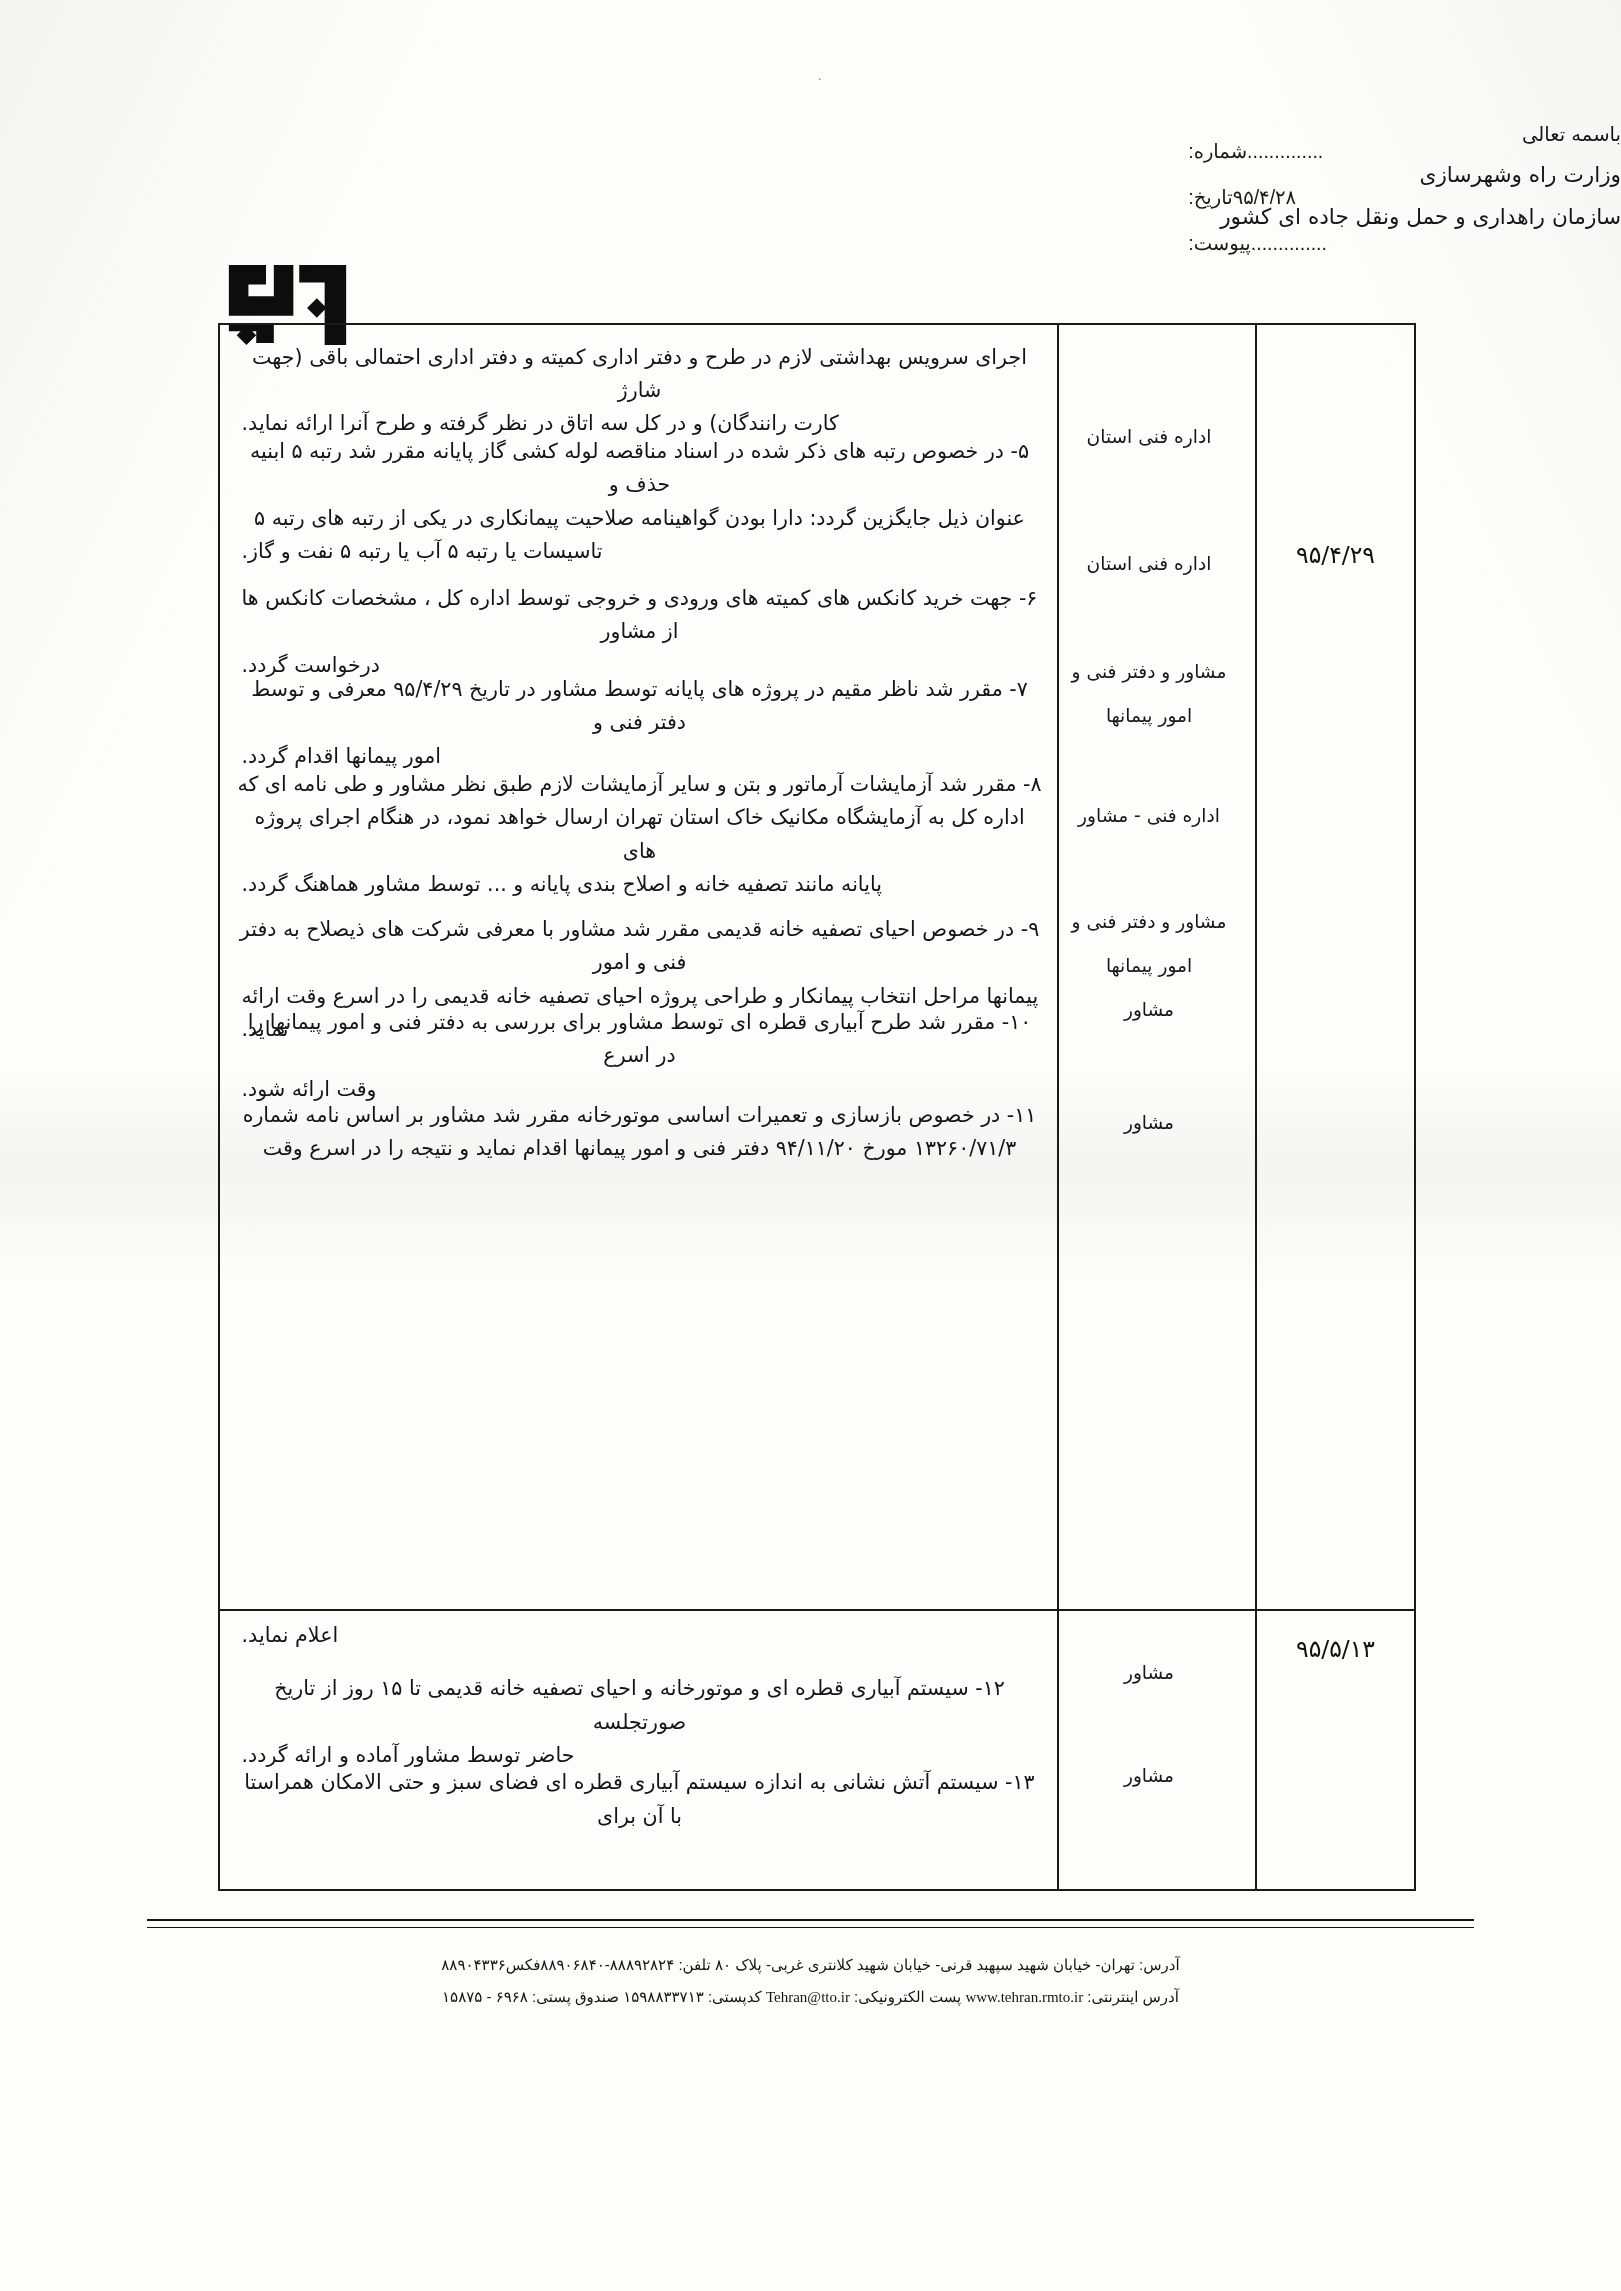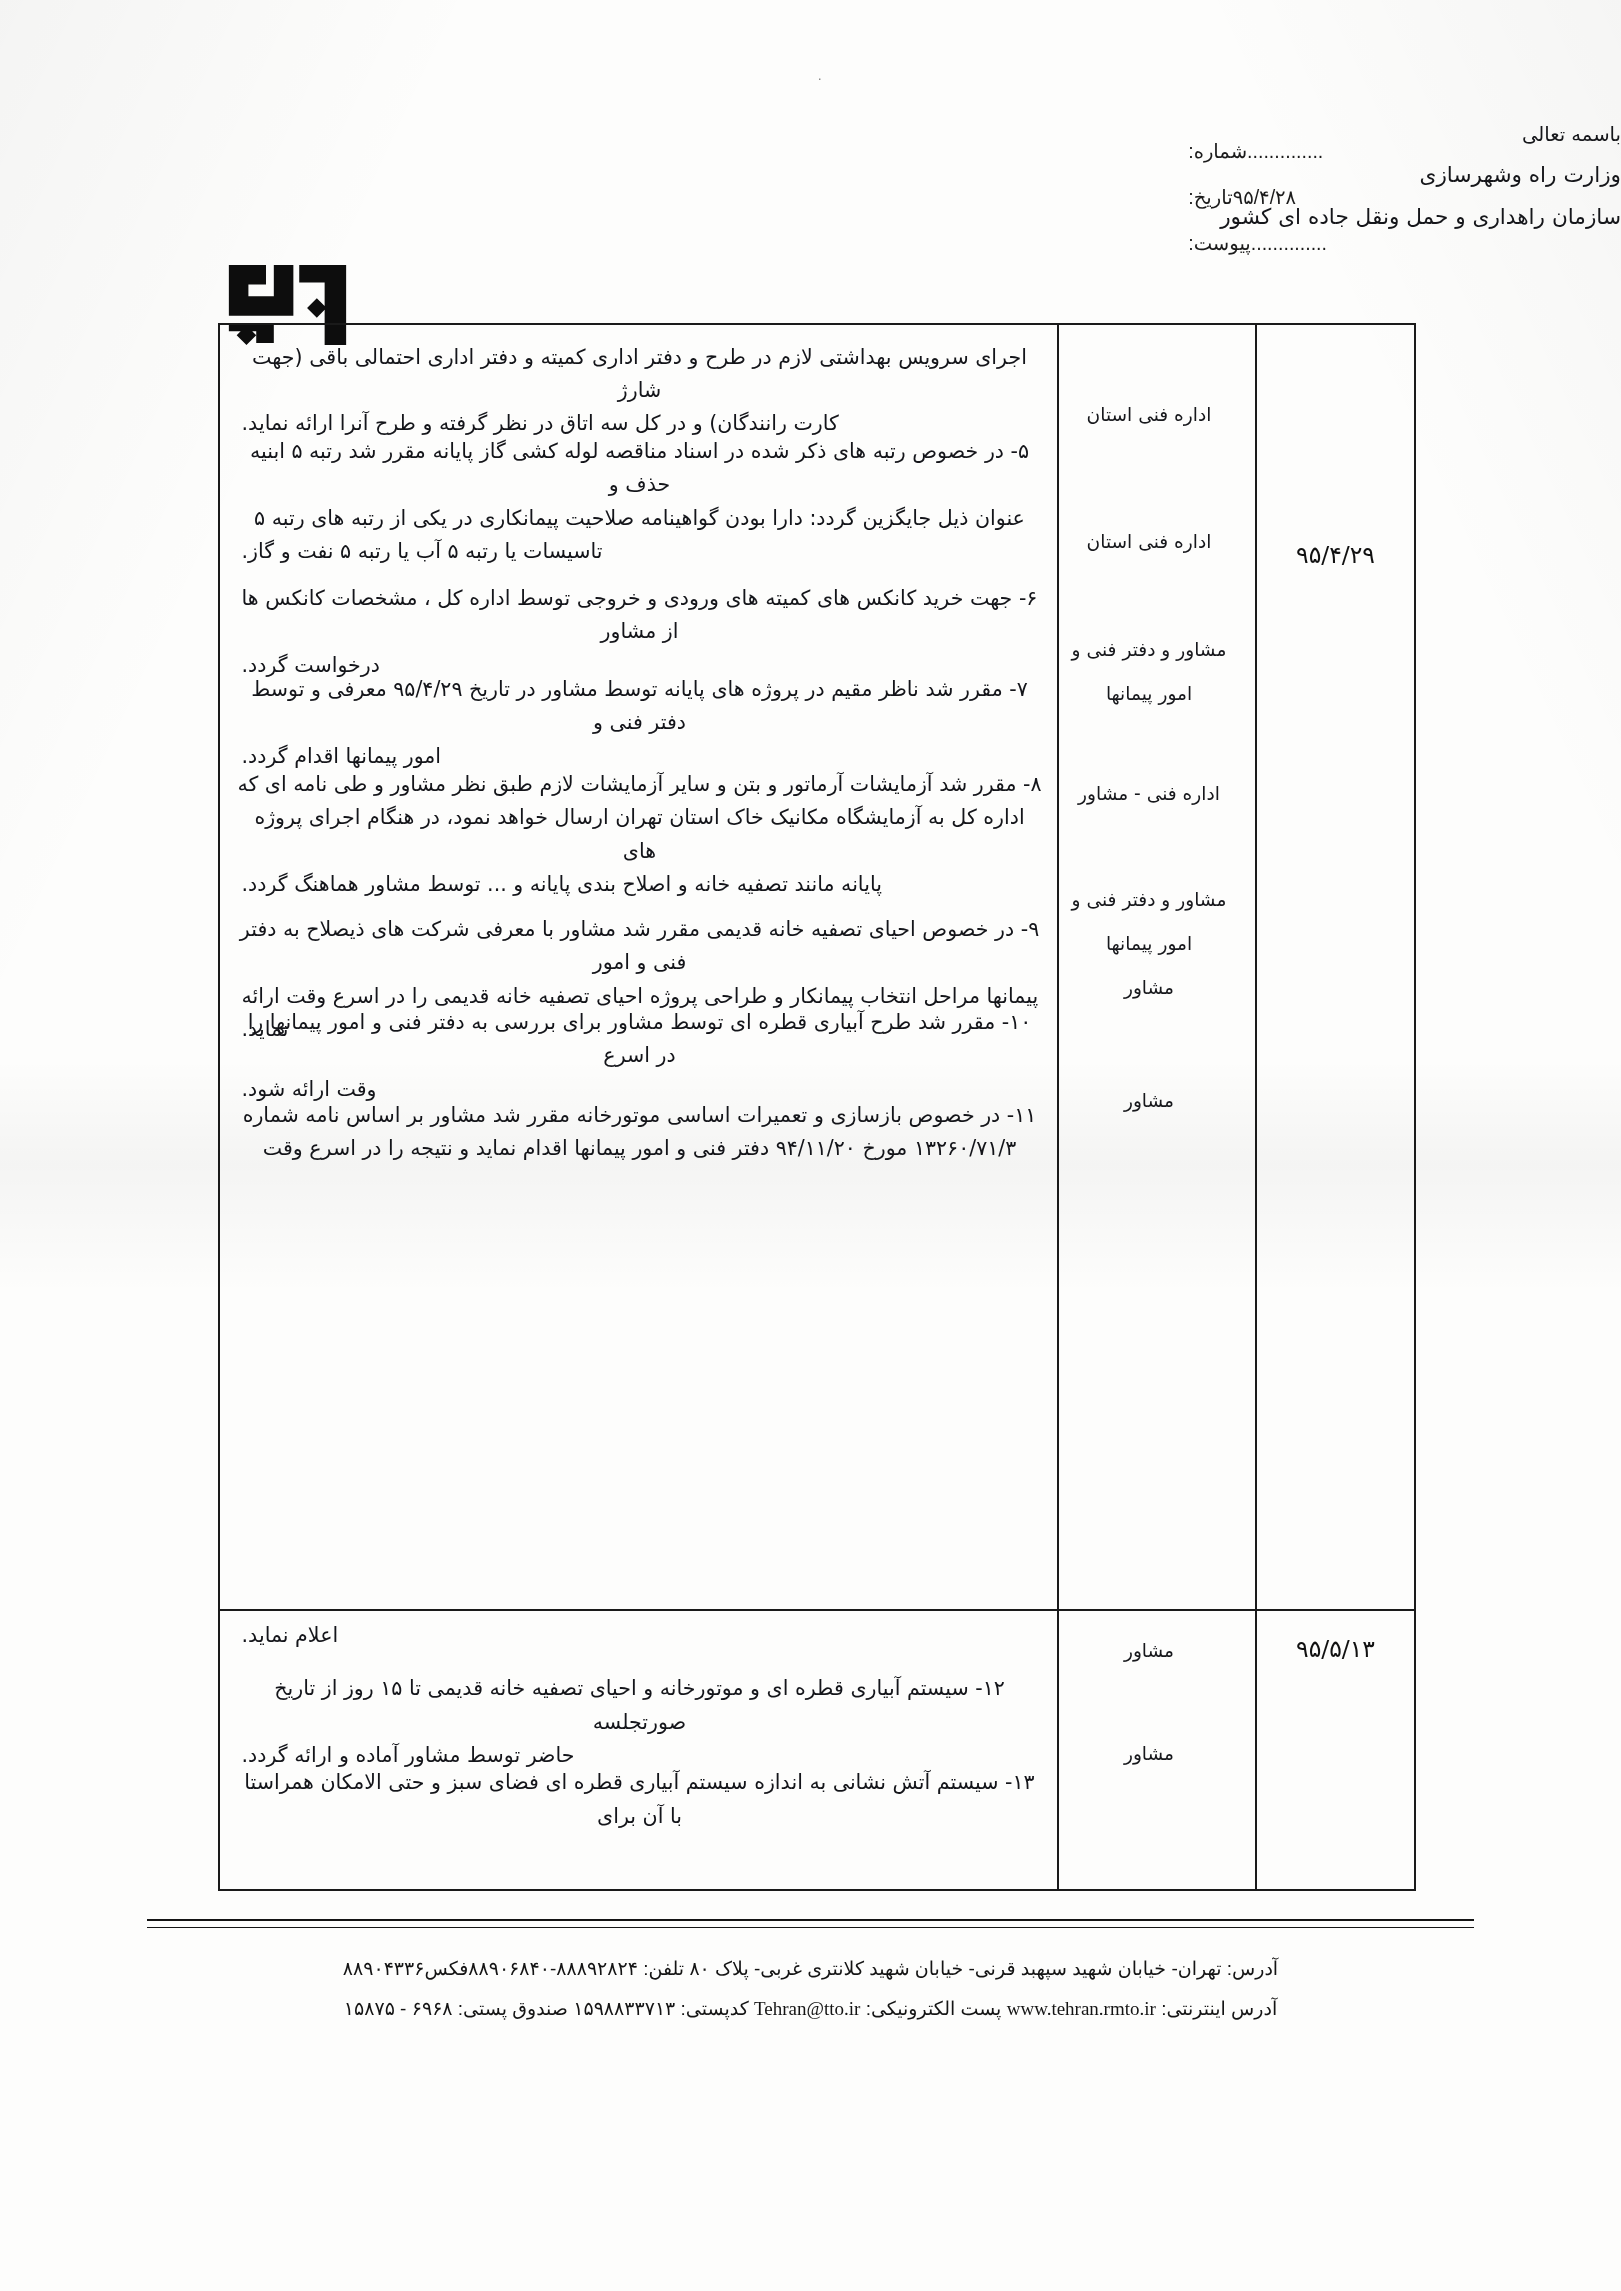--- a/index.html
+++ b/index.html
@@ -123,20 +123,21 @@
   }
   .owner-item {
     position: absolute;
     right: 16px;
     left: 0;
     text-align: center;
     font-size: 18.6px;
     line-height: 1.7;
     font-family: "DejaVu Sans", sans-serif;
     color: #17181c;
+    margin-top: 22px;
   }
 
   .body-cell {
     position: relative;
     height: 100%;
   }
   .para {
     position: absolute;
     right: 13.7px;
     left: 15.7px;
@@ -157,21 +158,21 @@
     top: 1919px;
     text-align: center;
   }
   .rule {
     height: 0;
     border-top: 2.9px solid #141414;
     margin-bottom: 5.9px;
   }
   .rule.thin { border-top: 1px solid #141414; margin-top: 4.9px; margin-bottom: 21.6px; }
   .footer-line {
-    font-size: 19px;
+    font-size: 15px;
     line-height: 2.1;
     color: #141414;
     direction: rtl;
   }
   .footer-line .ltr { direction: ltr; unicode-bidi: embed; font-family: Liberation Serif, serif; }
 
   .stray-mark {
     position: absolute;
     left: 818px;
     top: 69px;

